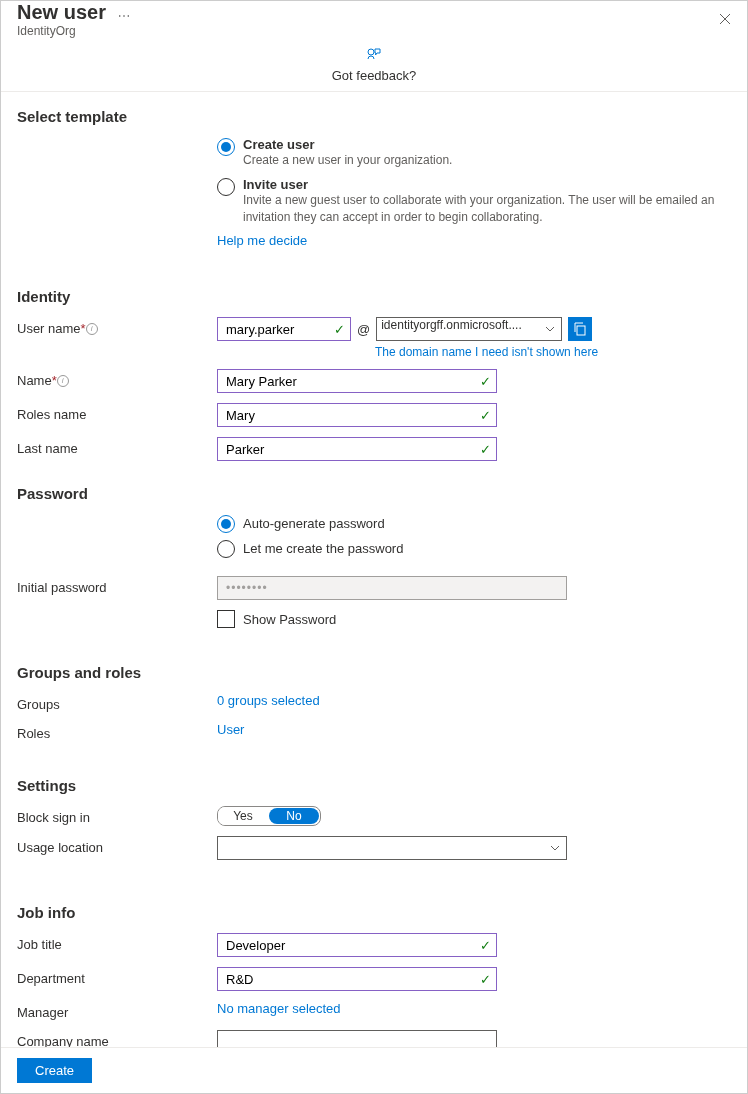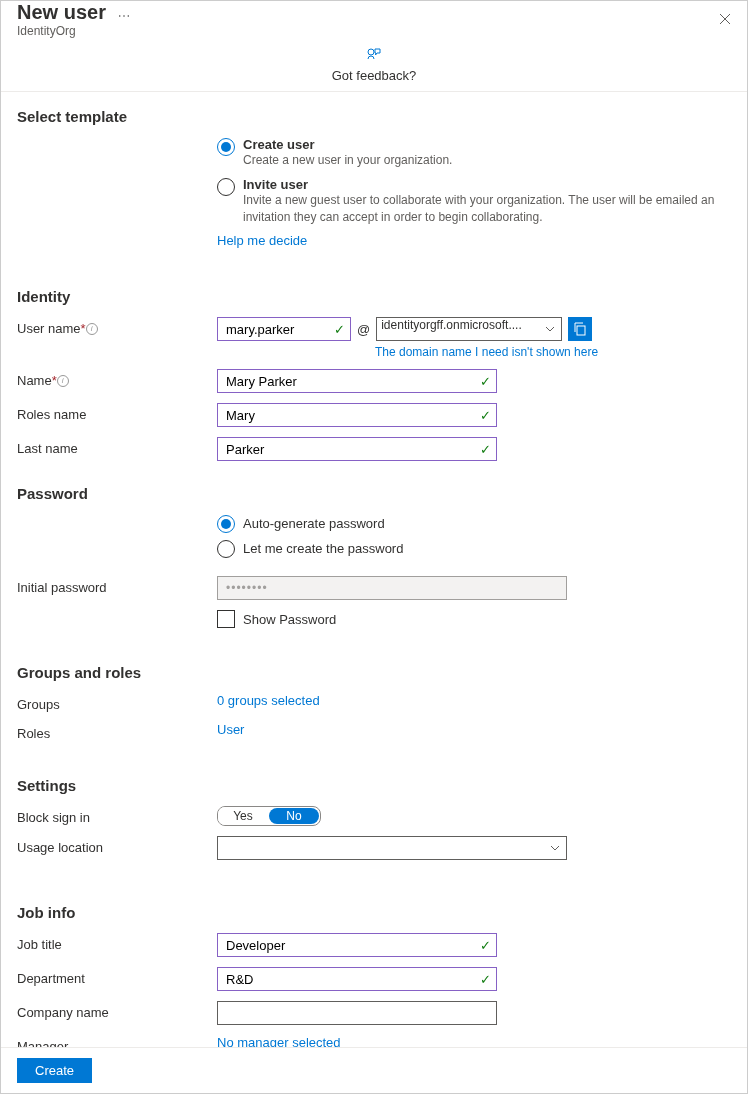--- a/index.html
+++ b/index.html
@@ -468,30 +468,30 @@
       </div>
     <div class="field-col">
       <div class="input-wrap">
         <input class="input valid" value="R&amp;D" style="">
         <span class="check-icon">✓</span>
       </div>
     </div>
   </div>
   <div class="row">
     <div class="label-col">
+        <span>Manager</span>
+      </div>
+    <div class="field-col"><span class="link">No manager selected</span></div>
+  </div>
+  <div class="row">
+    <div class="label-col">
         <span>Company name</span>
       </div>
     <div class="field-col">
       <input class="input" style="">
     </div>
-  </div>
-  <div class="row">
-    <div class="label-col">
-        <span>Manager</span>
-      </div>
-    <div class="field-col"><span class="link">No manager selected</span></div>
   </div>
 
 </div>
 
 <div class="footer">
   <button class="create-btn">Create</button>
 </div>
 
 </body></html>

